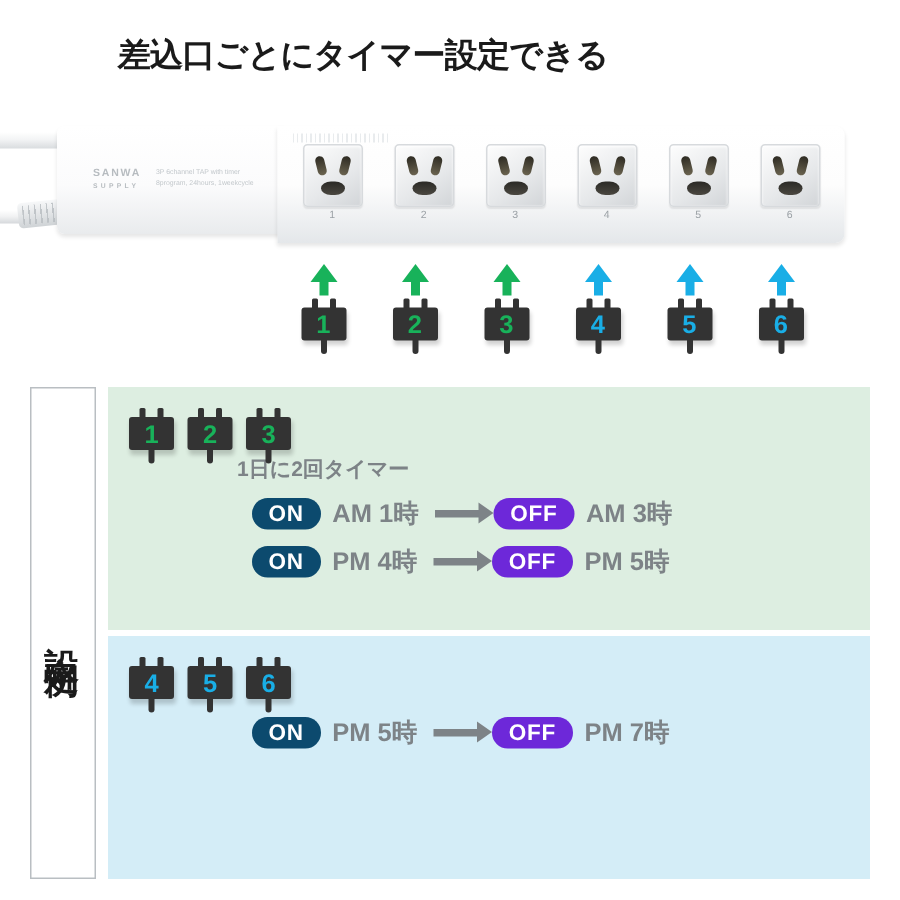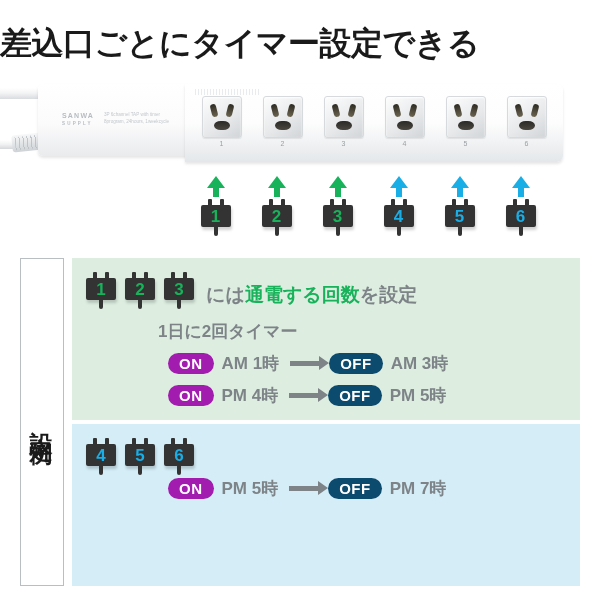--- a/index.html
+++ b/index.html
@@ -15,22 +15,22 @@
     font-family: "Liberation Sans", "DejaVu Sans", sans-serif;
     color: #231f20;
   }
 
   
   .title {
     position: absolute;
     top: 22px;
     left: 0;
     width: 484px;
-    text-align: left;
-    font-size: 32px;
+    text-align: center;
+    font-size: 22px;
     font-weight: bold;
     letter-spacing: -0.5px;
     color: #1a1a1a;
   }
 
   
   .strip-area {
     position: absolute;
     top: 82px;
     left: 0;
@@ -306,24 +306,24 @@
     font-size: 19px;
     font-weight: bold;
     color: #7d8387;
     margin-top: 10px;
     white-space: nowrap;
   }
   .hl-green { color: #18b25a; }
   .hl-blue  { color: #19aee6; }
 
   .sub-line {
-    font-size: 17px;
+    font-size: 14px;
     font-weight: bold;
     color: #7d8387;
-    margin: 12px 0 0 72px;
+    margin: 2px 0 0 72px;
   }
   .time-row {
     display: flex;
     align-items: center;
     margin: 9px 0 0 82px;
     font-size: 17px;
     font-weight: bold;
     color: #7d8387;
     white-space: nowrap;
   }
@@ -332,22 +332,22 @@
     align-items: center;
     justify-content: center;
     color: #ffffff;
     font-size: 15px;
     font-weight: bold;
     border-radius: 11px;
     padding: 2px 11px;
     letter-spacing: .5px;
     line-height: 1.15;
   }
-  .badge.on  { background: #a21caf; }
-  .badge.off { background: #0c4a6e; }
+  .badge.on  { background: #0c4a6e; }
+  .badge.off { background: #6d28d9; }
   .time-txt { margin: 0 8px; }
   .mid-arrow {
     display: inline-block;
     width: 30px;
     height: 5px;
     background: #7d8387;
     position: relative;
     margin: 0 9px 0 3px;
   }
   .mid-arrow::after {
@@ -516,21 +516,20 @@
             <span class="plug-body" style="color:#18b25a">2</span>
             <span class="plug-cord"></span>
           </span>
           <span class="plug">
             <span class="pin-l"></span>
             <span class="pin-r"></span>
             <span class="plug-body" style="color:#18b25a">3</span>
             <span class="plug-cord"></span>
           </span>
         </div>
-        <div class="head-text"><span>には</span><span class="hl-green">通電する回数</span><span>を設定</span></div>
       </div>
 
       <div class="sub-line">1日に2回タイマー</div>
 
       <div class="time-row">
         <span class="badge on">ON</span>
         <span class="time-txt">AM 1時</span>
         <span class="mid-arrow"></span>
         <span class="badge off">OFF</span>
         <span class="time-txt">AM 3時</span>

